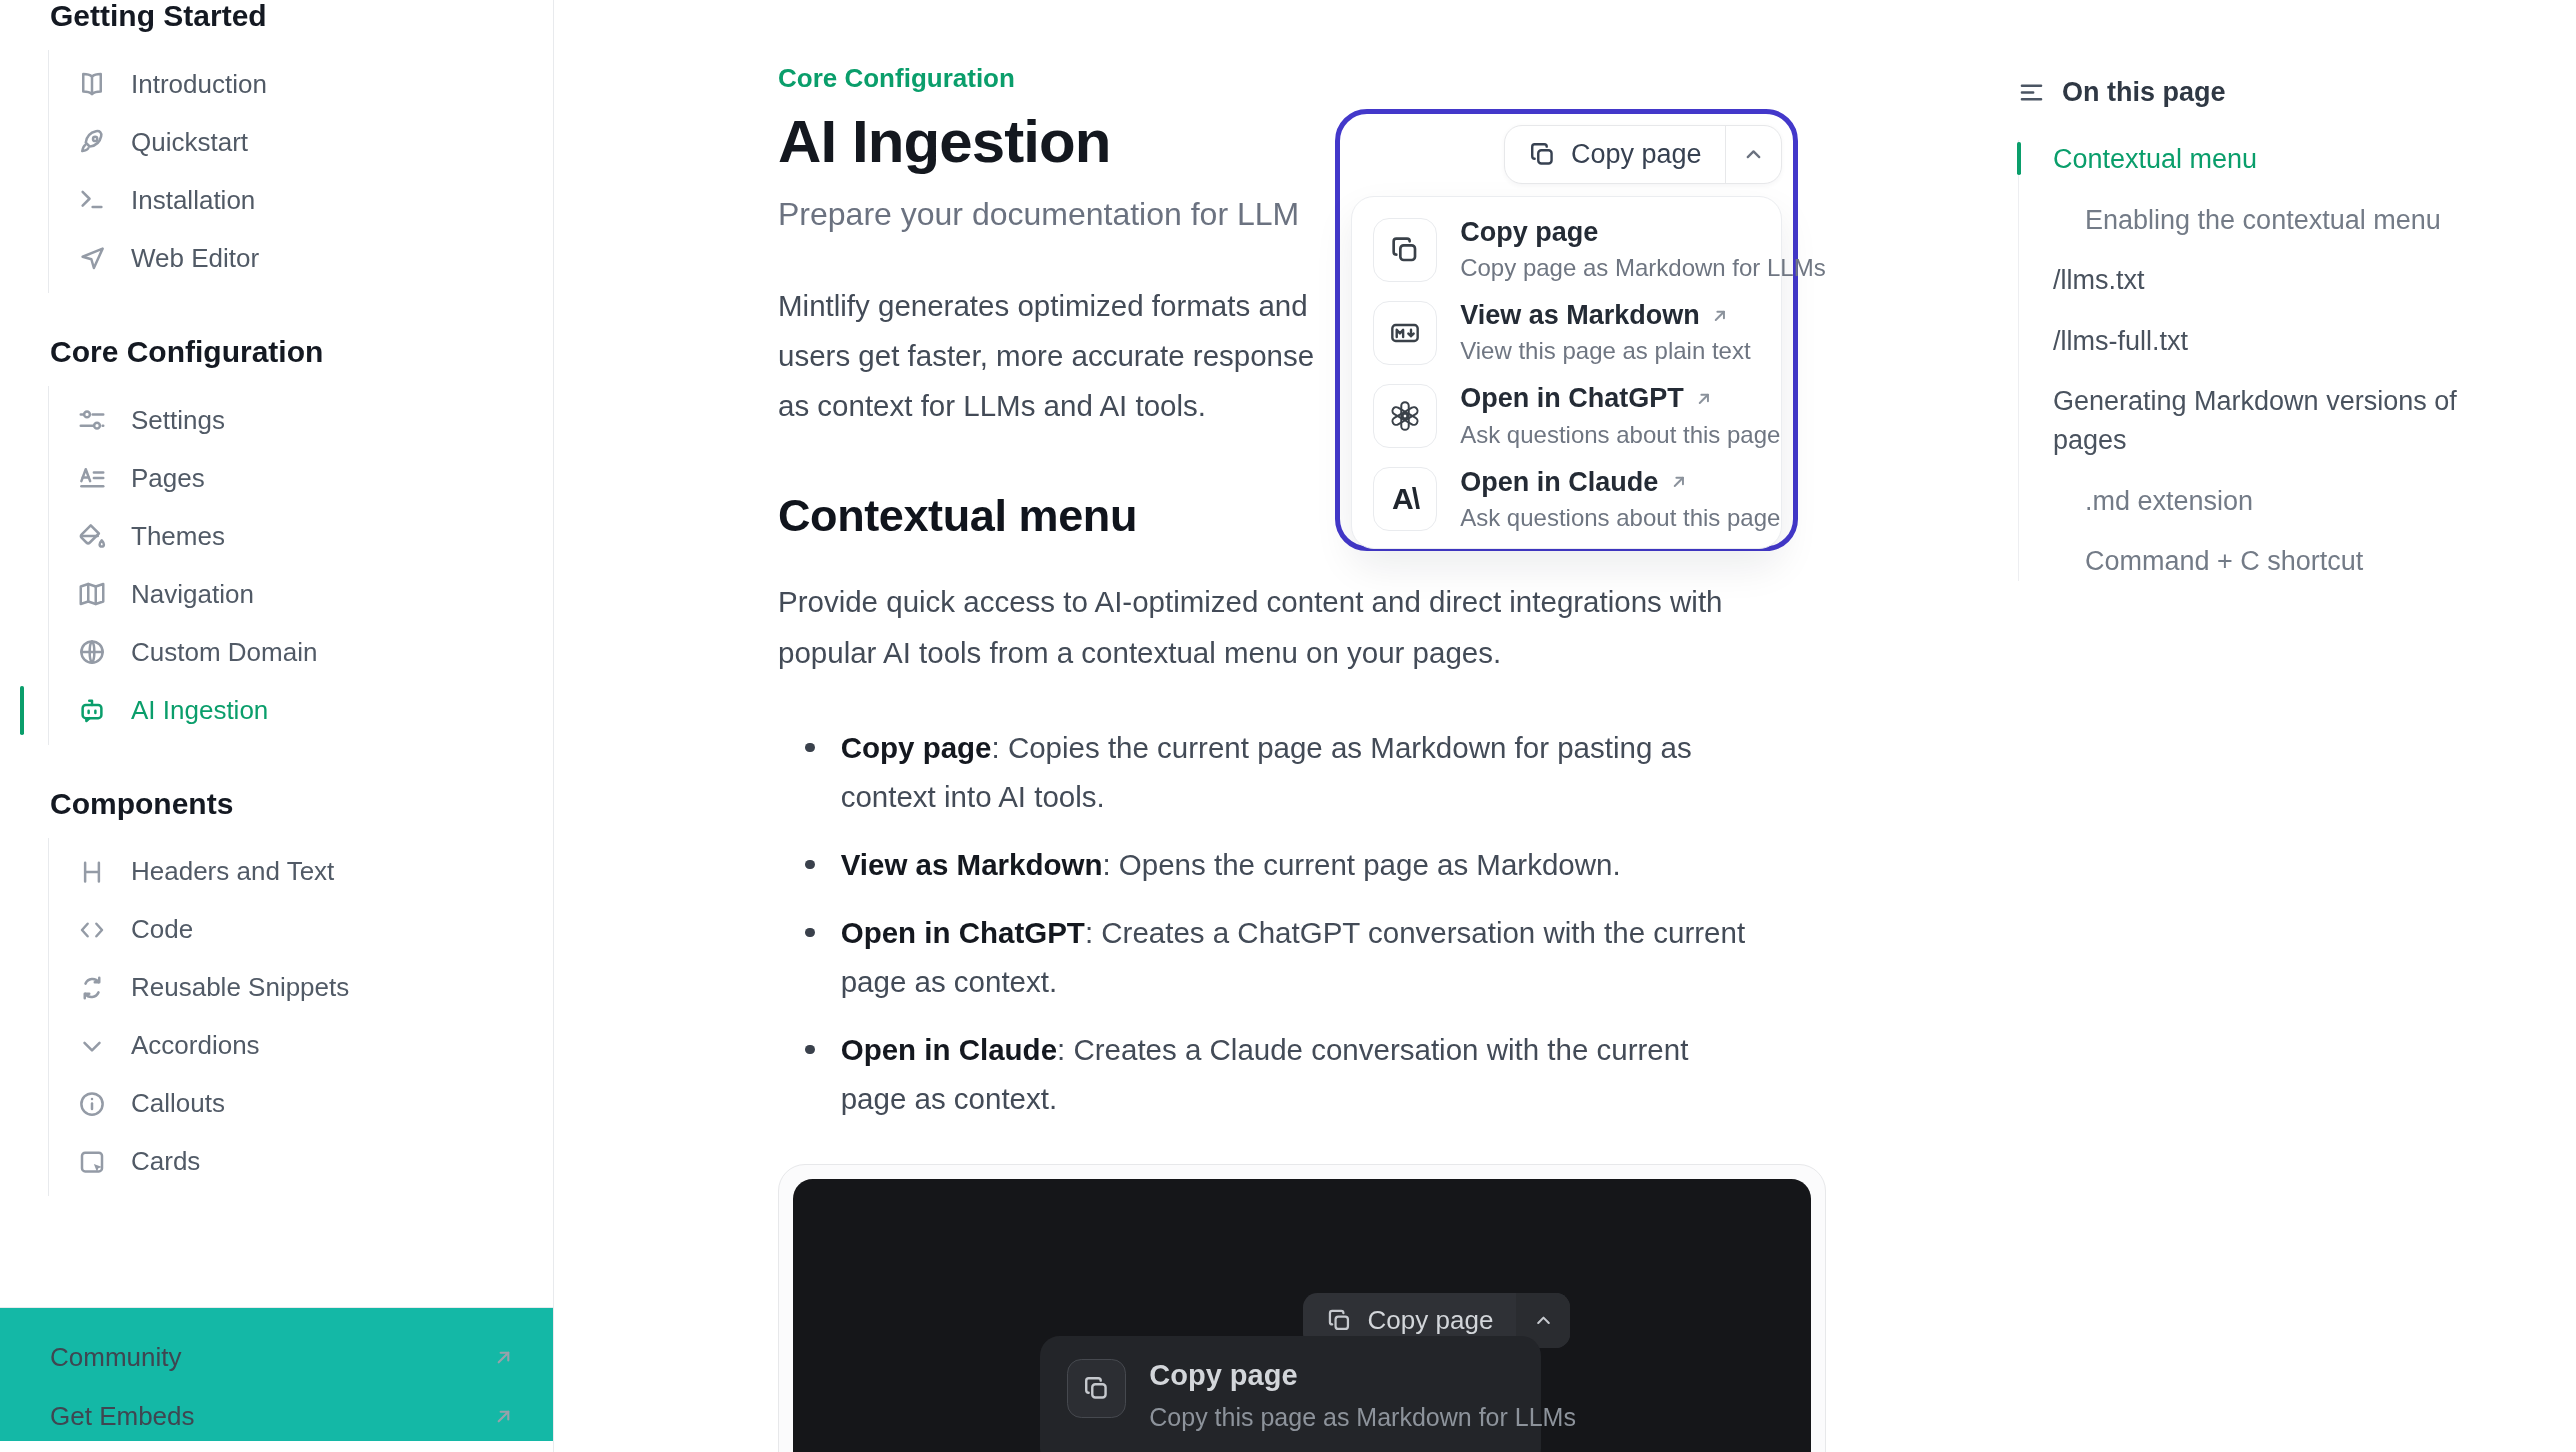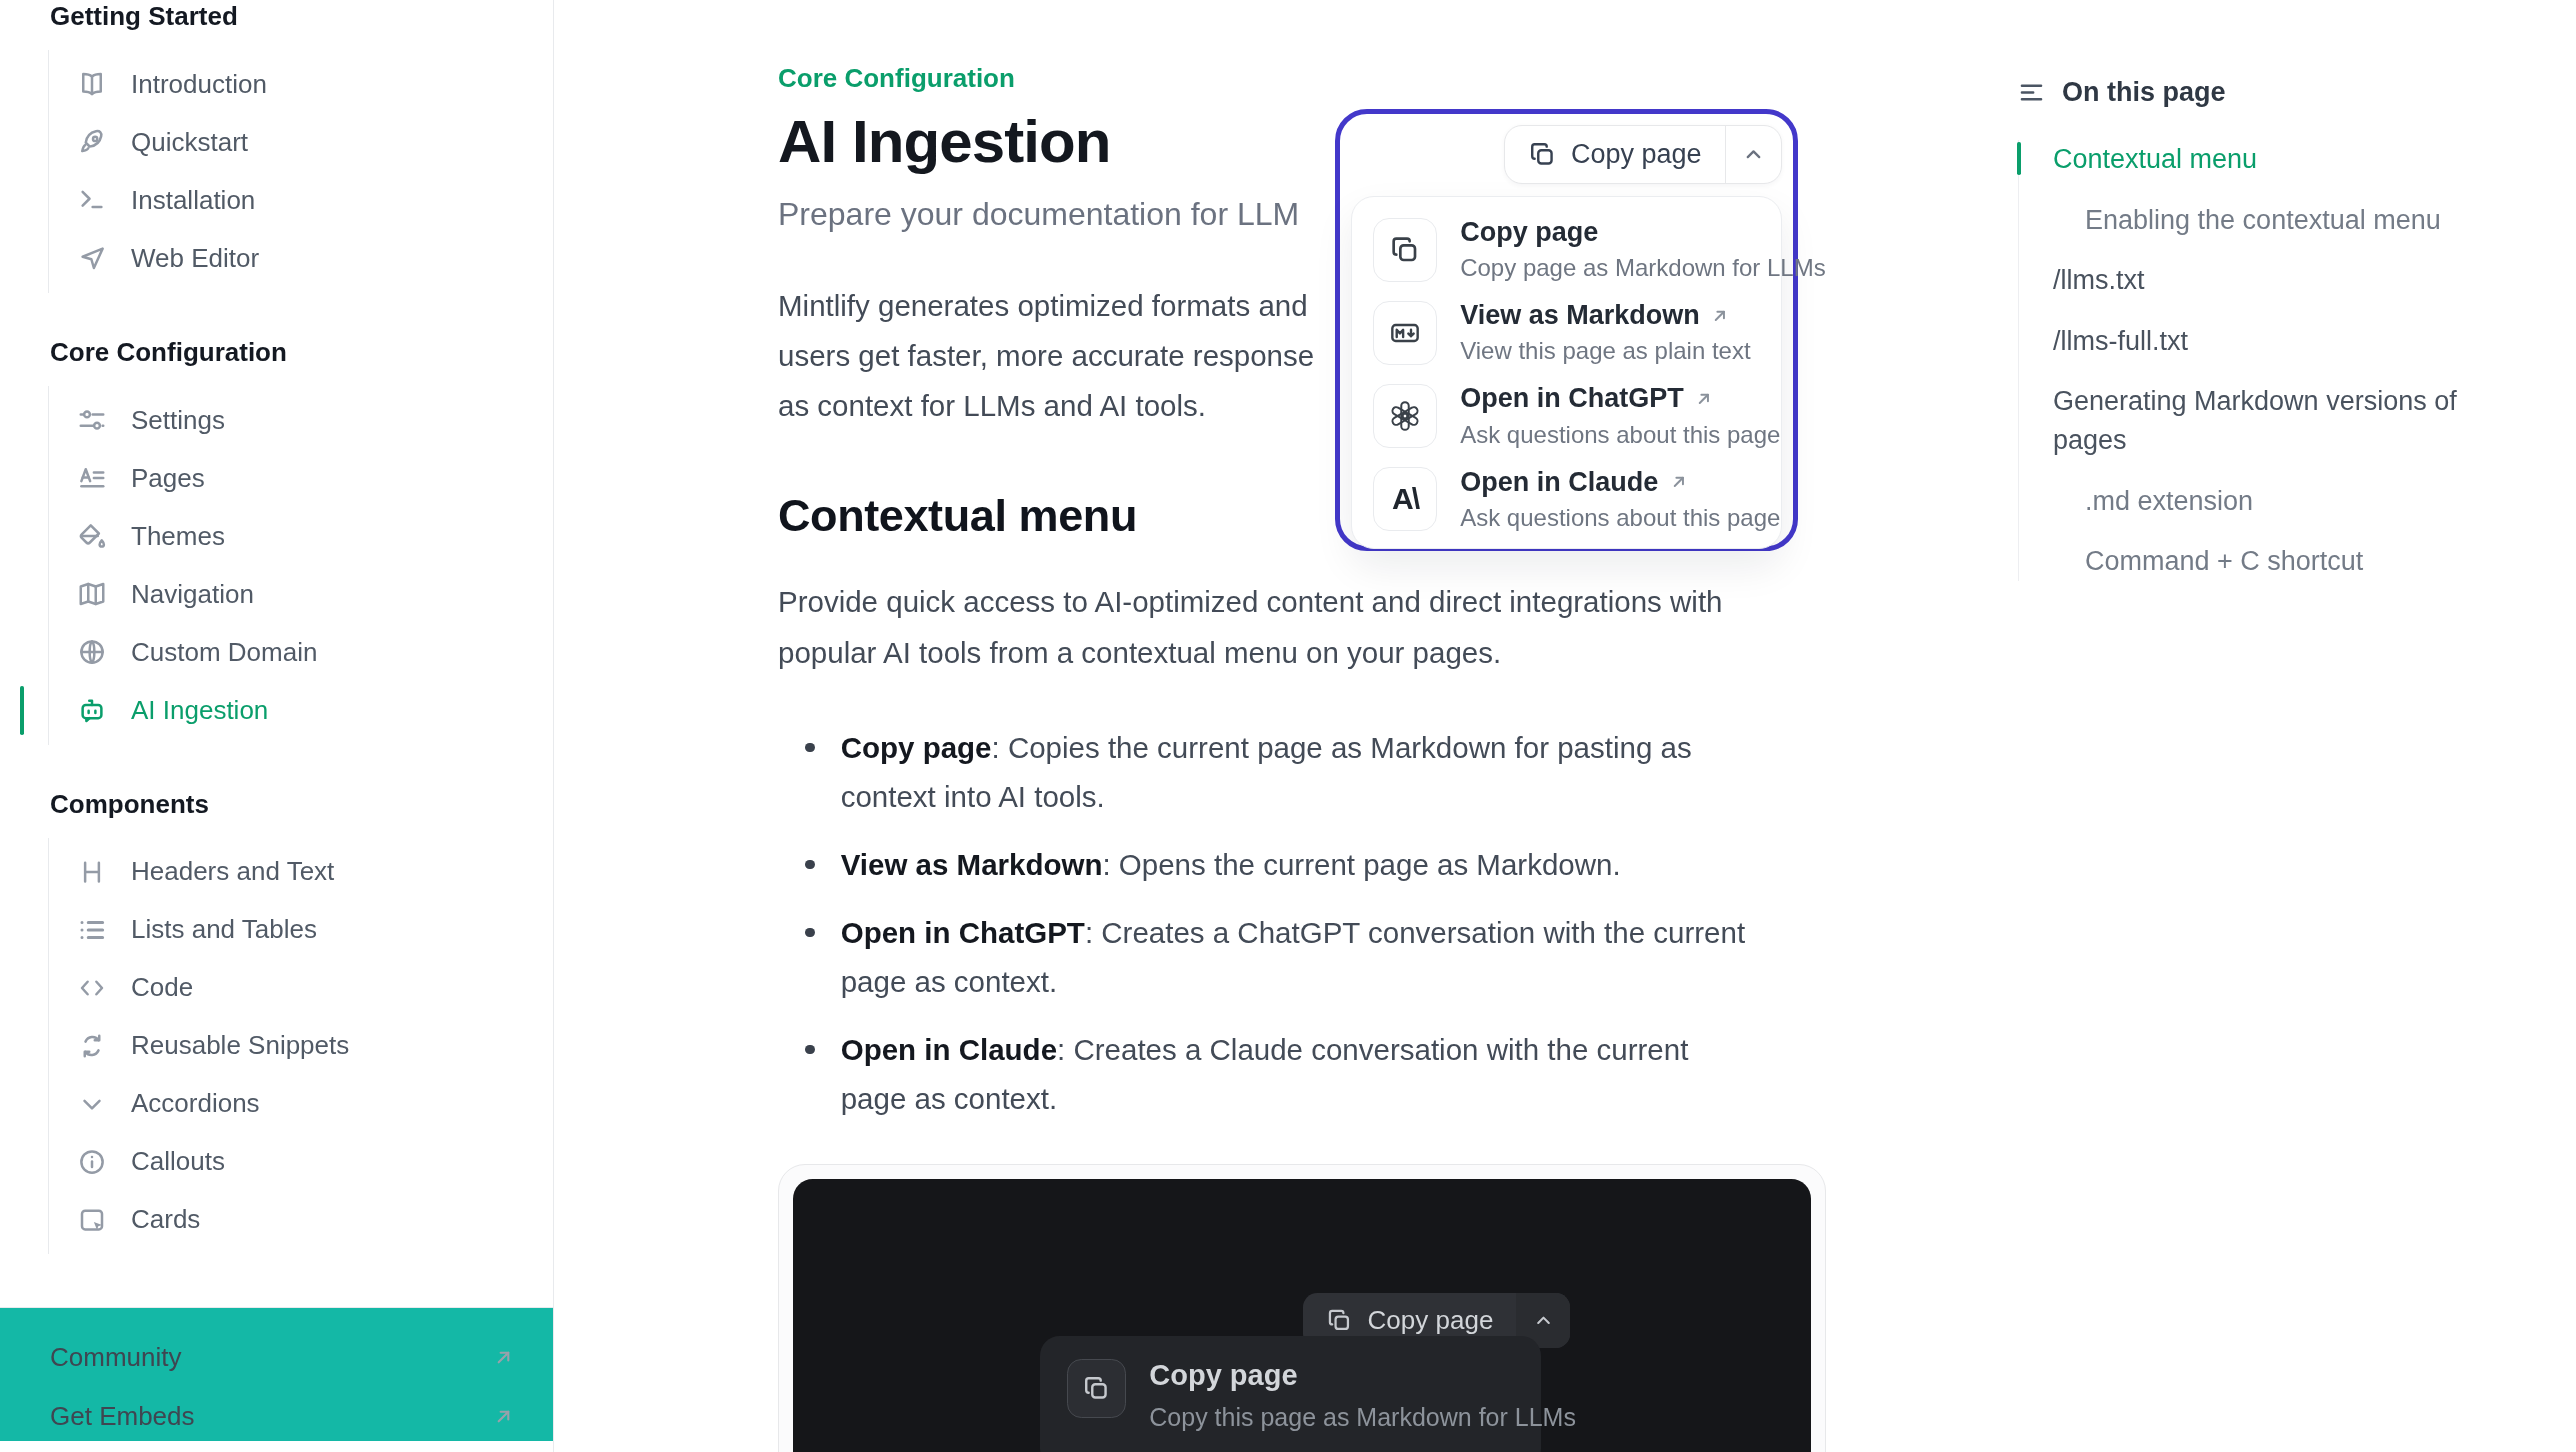--- a/index.html
+++ b/index.html
@@ -15,21 +15,21 @@
     --gray-item:#515a66;
     --icon:#949ba6;
     --body:#434b57;
     --muted:#6c7482;
   }
   svg{display:block;}
 
   
   .sidebar{position:absolute;top:0;left:0;bottom:0;width:553px;border-right:1.8px solid var(--border);background:#fff;}
   .sidenav{position:absolute;top:0;left:0;right:0;bottom:136px;overflow:hidden;}
-  .sec-title{padding-left:50px;font-size:26px;font-weight:700;color:#141922;line-height:32px;}
+  .sec-title{padding-left:50px;font-size:30px;font-weight:700;color:#141922;line-height:32px;}
   .sec-title.first{margin-top:0;}
   .group{margin:18px 0 0 48px;border-left:1.8px solid var(--border);padding:5.4px 0;}
   .item{position:relative;display:flex;align-items:center;height:58px;padding-left:27px;
     font-size:26px;font-weight:500;color:var(--gray-item);cursor:pointer;}
   .item .ic{width:32px;height:32px;margin-right:23px;color:var(--icon);display:flex;align-items:center;justify-content:center;flex:none;}
   .item .ic svg{width:30px;height:30px;}
   .item.active{color:var(--green);}
   .item.active .ic{color:var(--green);}
   .item.active::before{content:'';position:absolute;left:-29px;top:4.5px;bottom:4.5px;width:3.6px;background:var(--green);border-radius:1.8px;}
   .section{margin-bottom:0;}
@@ -219,29 +219,20 @@
         <div class="item">
           <span class="ic">
               <svg viewBox="0 0 24 24" fill="none" stroke="currentColor" stroke-width="2" stroke-linecap="round" stroke-linejoin="round">
                 <path d="M6.5 4.5v15M17.5 4.5v15M6.5 12h11"></path>
               </svg>
             </span>
           <span>Headers and Text</span>
         </div>
         <div class="item">
           <span class="ic">
-              <svg viewBox="0 0 24 24" fill="none" stroke="currentColor" stroke-width="2.4" stroke-linecap="round" stroke-linejoin="round">
-                <path d="M9 6h11.5M9 12h11.5M9 18h11.5"></path>
-                <path d="M4 6h.01M4 12h.01M4 18h.01"></path>
-              </svg>
-            </span>
-          <span>Lists and Tables</span>
-        </div>
-        <div class="item">
-          <span class="ic">
               <svg viewBox="0 0 24 24" fill="none" stroke="currentColor" stroke-width="2" stroke-linecap="round" stroke-linejoin="round">
                 <path d="M8.5 7 4 12l4.5 5M15.5 7 20 12l-4.5 5"></path>
               </svg>
             </span>
           <span>Code</span>
         </div>
         <div class="item">
           <span class="ic">
               <svg viewBox="0 0 24 24" fill="none" stroke="currentColor" stroke-width="2" stroke-linecap="round" stroke-linejoin="round">
                 <path d="M6.8 8.5a6.2 6.2 0 0 1 10.6-1.2"></path>

